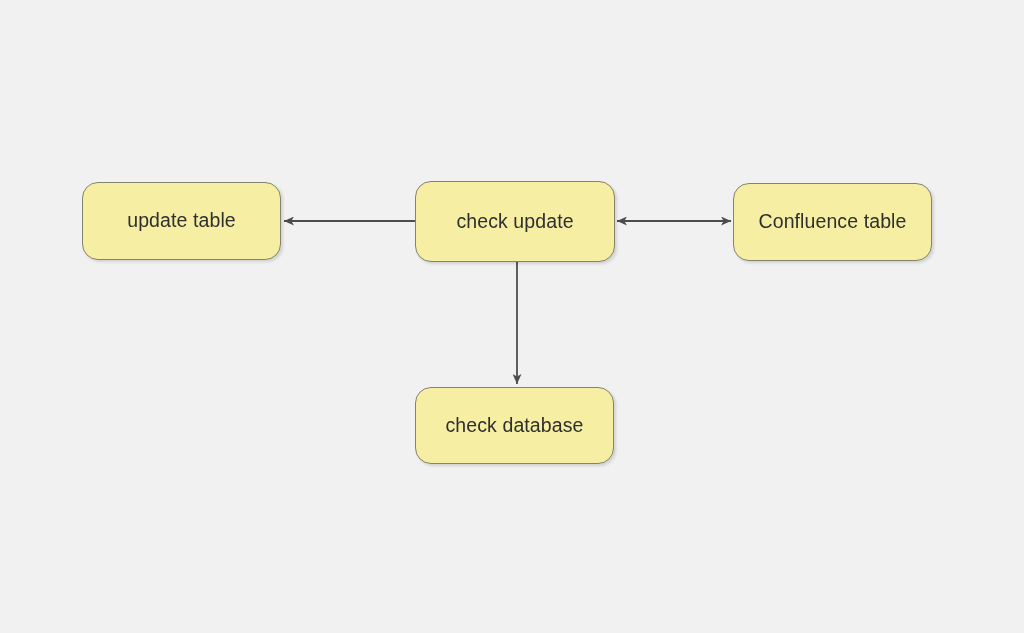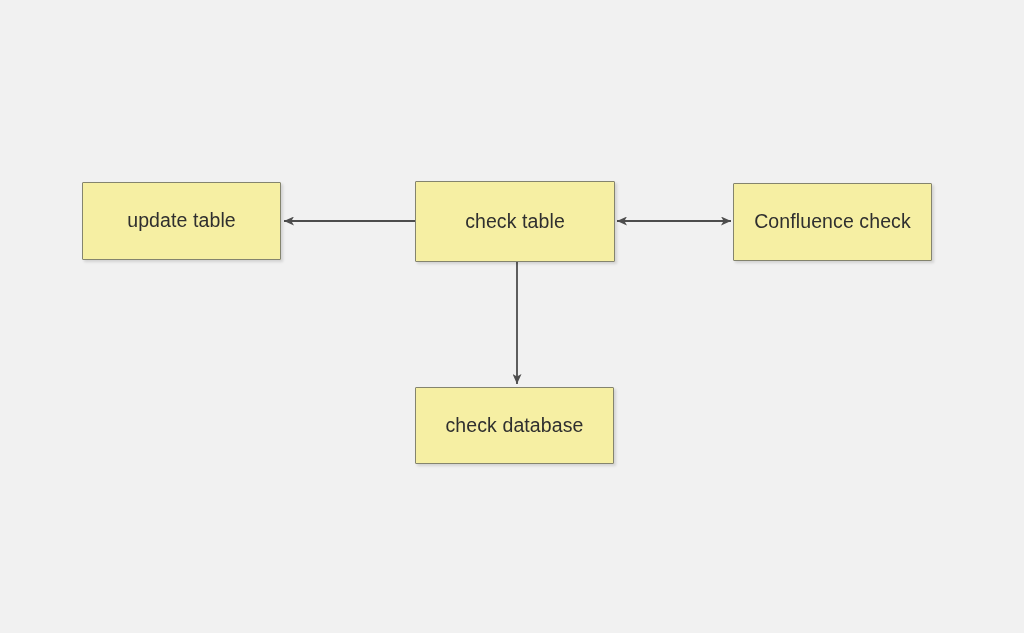--- a/index.html
+++ b/index.html
@@ -26,21 +26,21 @@
     top: 0;
     width: 1024px;
     height: 633px;
     pointer-events: none;
   }
   .node {
     position: absolute;
     box-sizing: border-box;
     background: #f6efa3;
     border: 1px solid #84846e;
-    border-radius: 1px;
+    border-radius: 16px;
     display: flex;
     align-items: center;
     justify-content: center;
     box-shadow: 2px 2px 3px rgba(0,0,0,0.13);
     z-index: 2;
   }
   .node-label {
     font-size: 19.5px;
     line-height: 1;
     color: #2f2f2f;
@@ -80,24 +80,24 @@
     <g>
       <line x1="517" y1="262" x2="517" y2="384" stroke="#4d4d4d" stroke-width="1.8" marker-end="url(#arrow-end)"></line>
     </g>
   </svg>
 
   <div class="node" id="node-update-table">
     <span class="node-label">update table</span>
   </div>
 
   <div class="node" id="node-check-update">
-    <span class="node-label">check table</span>
+    <span class="node-label">check update</span>
   </div>
 
   <div class="node" id="node-confluence-page">
-    <span class="node-label">Confluence check</span>
+    <span class="node-label">Confluence table</span>
   </div>
 
   <div class="node" id="node-vector-database">
     <span class="node-label">check database</span>
   </div>
 
 </div>
 
 </body></html>

